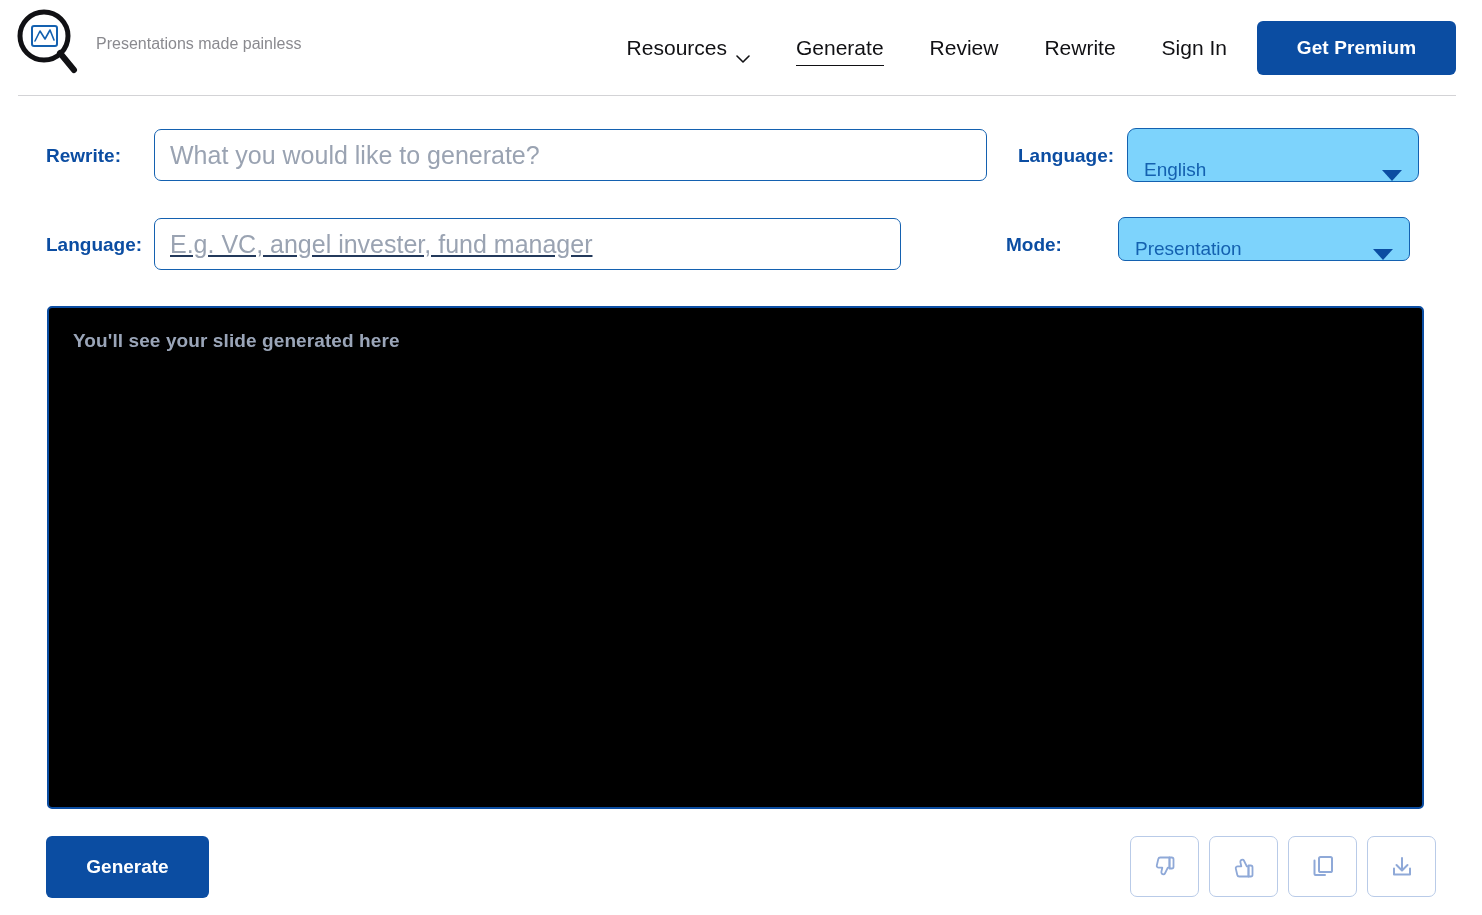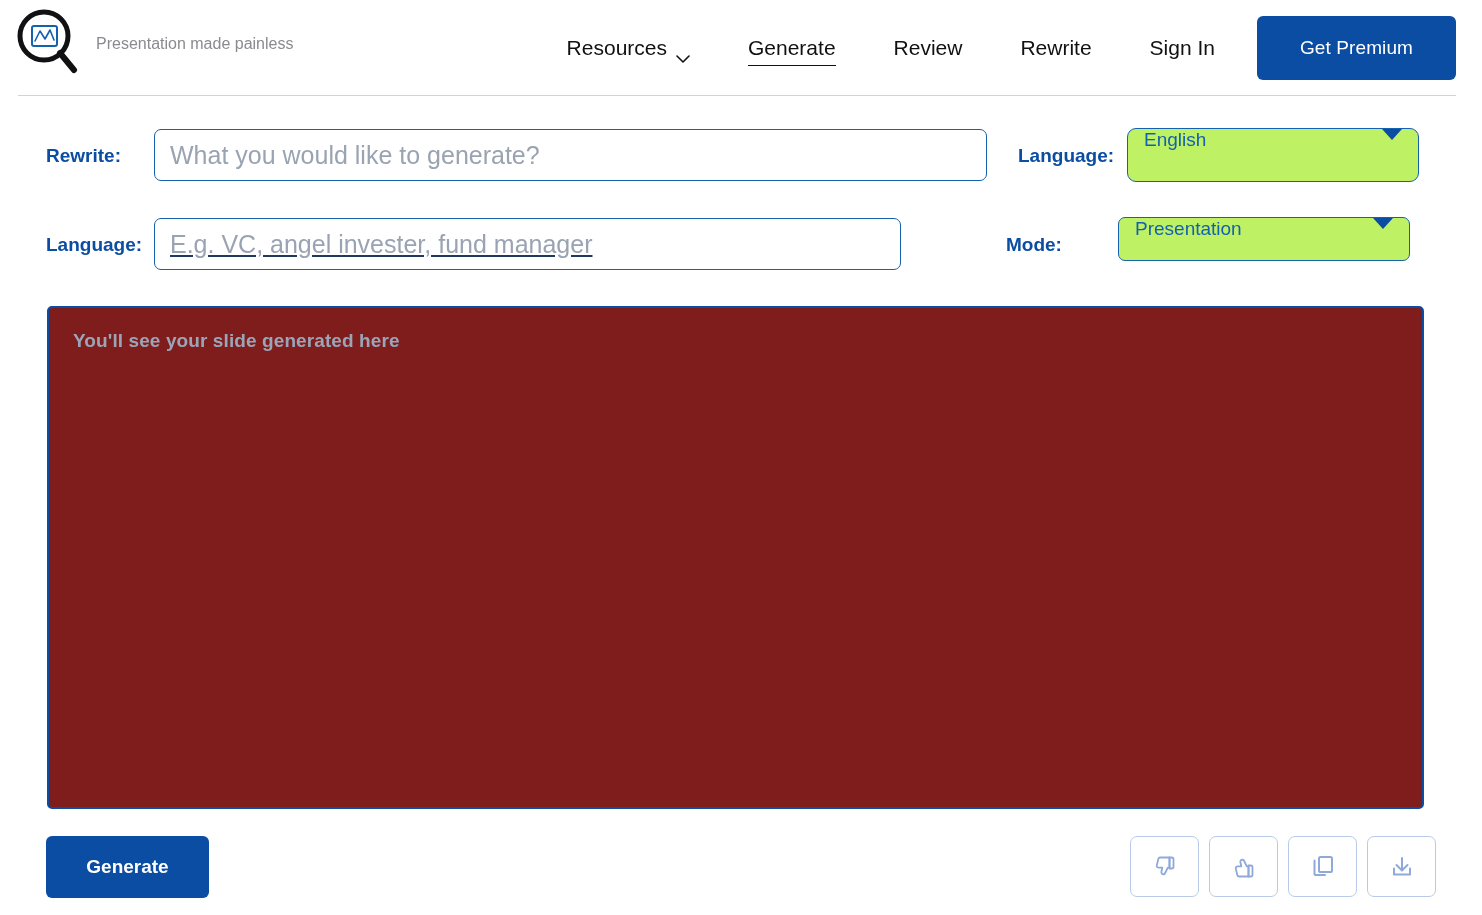--- a/index.html
+++ b/index.html
@@ -69,21 +69,21 @@
     margin-top: 2px;
   }
 
   .nav {
     position: absolute;
     right: 26px;
     top: 0;
     height: 96px;
     display: flex;
     align-items: center;
-    gap: 12px;
+    gap: 0px;
   }
 
   .nav-link {
     position: relative;
     font-size: 21px;
     color: #111114;
     text-decoration: none;
     padding: 6px 0;
     margin-right: 46px;
     white-space: nowrap;
@@ -109,25 +109,25 @@
     width: 14px;
     height: 10px;
     position: relative;
     top: 2px;
   }
 
   .btn-premium {
     background: #0b4da2;
     color: #ffffff;
     font-size: 19px;
-    font-weight: normal;
+    font-weight: bold;
     border: none;
     border-radius: 6px;
     padding: 0 24px;
-    height: 64px;
+    height: 54px;
     min-width: 199px;
     margin-left: 30px;
     cursor: pointer;
     font-family: "Liberation Sans", sans-serif;
     letter-spacing: 0.1px;
   }
 
   .field-label {
     position: absolute;
     font-size: 19px;
@@ -146,23 +146,23 @@
     padding: 0 15px;
     font-family: "Liberation Sans", sans-serif;
     outline: none;
   }
   .text-input::placeholder { color: #9aa3b2; opacity: 1; }
 
   .select-wrap {
     position: absolute;
     border: 1.5px solid #1461b0;
     border-radius: 9px;
-    background: #bef264;
-    display: flex;
-    align-items: flex-start;
+    background: #7dd3fc;
+    display: flex;
+    align-items: flex-end;
     padding: 0 16px;
     cursor: pointer;
   }
 
   .select-value {
     font-size: 19px;
     color: #1461b0;
     flex: 1 1 auto;
   }
 
@@ -189,21 +189,21 @@
 
   
   .output-box {
     position: absolute;
     left: 47px;
     top: 306px;
     width: 1377px;
     height: 503px;
     border: 2px solid #0b4da2;
     border-radius: 5px;
-    background: #7f1d1d;
+    background: #000000;
     padding: 22px 24px;
   }
 
   .output-placeholder {
     font-size: 19px;
     font-weight: bold;
     color: #9aa5b8;
     letter-spacing: 0.1px;
   }
 
@@ -257,21 +257,21 @@
     <div class="brand">
       <span class="brand-logo">
         <svg viewBox="0 0 68 70" width="68" height="70" aria-hidden="true">
           <circle cx="30" cy="28" r="24" fill="none" stroke="#111114" stroke-width="5"></circle>
           <line x1="46" y1="45" x2="60" y2="62" stroke="#111114" stroke-width="6" stroke-linecap="round"></line>
           <rect x="18" y="18" width="25" height="20" rx="2" fill="#ffffff" stroke="#1461b0" stroke-width="2"></rect>
           <polyline points="21,33 26,23 31,31 36,22 40,32" fill="none" stroke="#1461b0" stroke-width="1.6" stroke-linejoin="round" stroke-linecap="round"></polyline>
         </svg>
       </span>
       <span class="brand-text">
-        <span class="brand-tagline">Presentation made painless</span>
+        <span class="brand-tagline">Presentations made painless</span>
       </span>
     </div>
 
     <nav class="nav">
 
       <a class="nav-link" href="#">
         <span>Resources</span>
         <span class="chevron-down">
           <svg viewBox="0 0 14 10" width="14" height="10" aria-hidden="true">
             <polyline points="1,2 7,8 13,2" fill="none" stroke="#111114" stroke-width="1.6" stroke-linecap="round" stroke-linejoin="round"></polyline>

